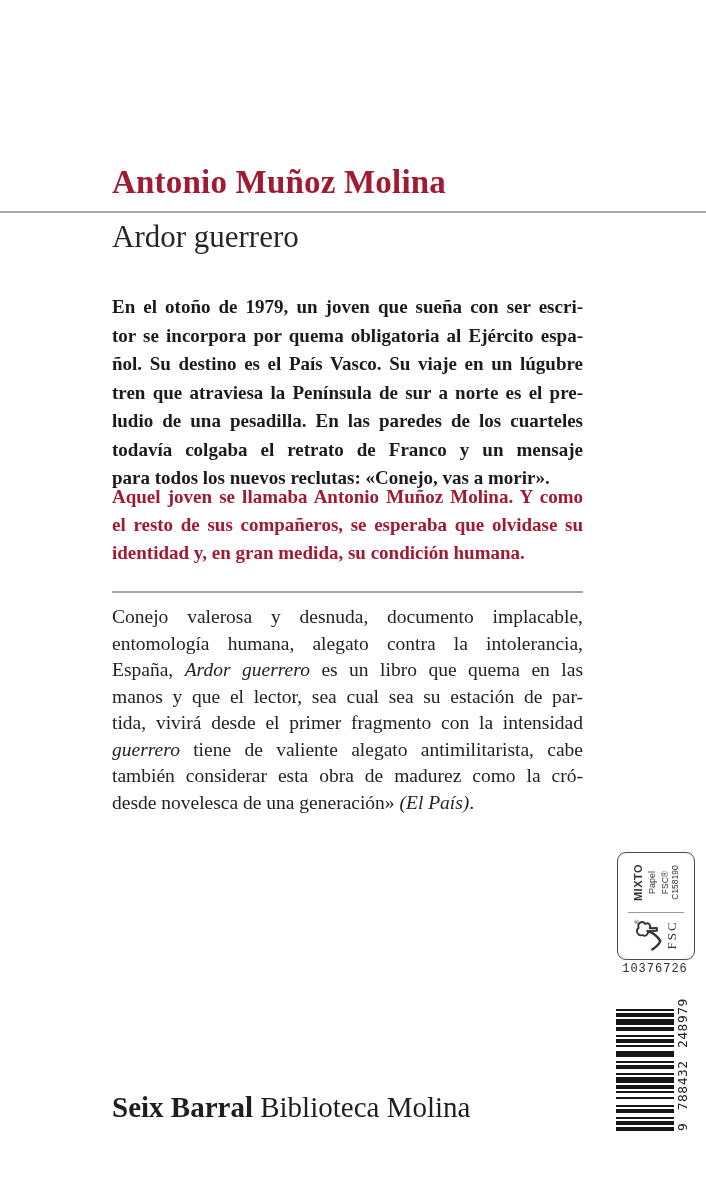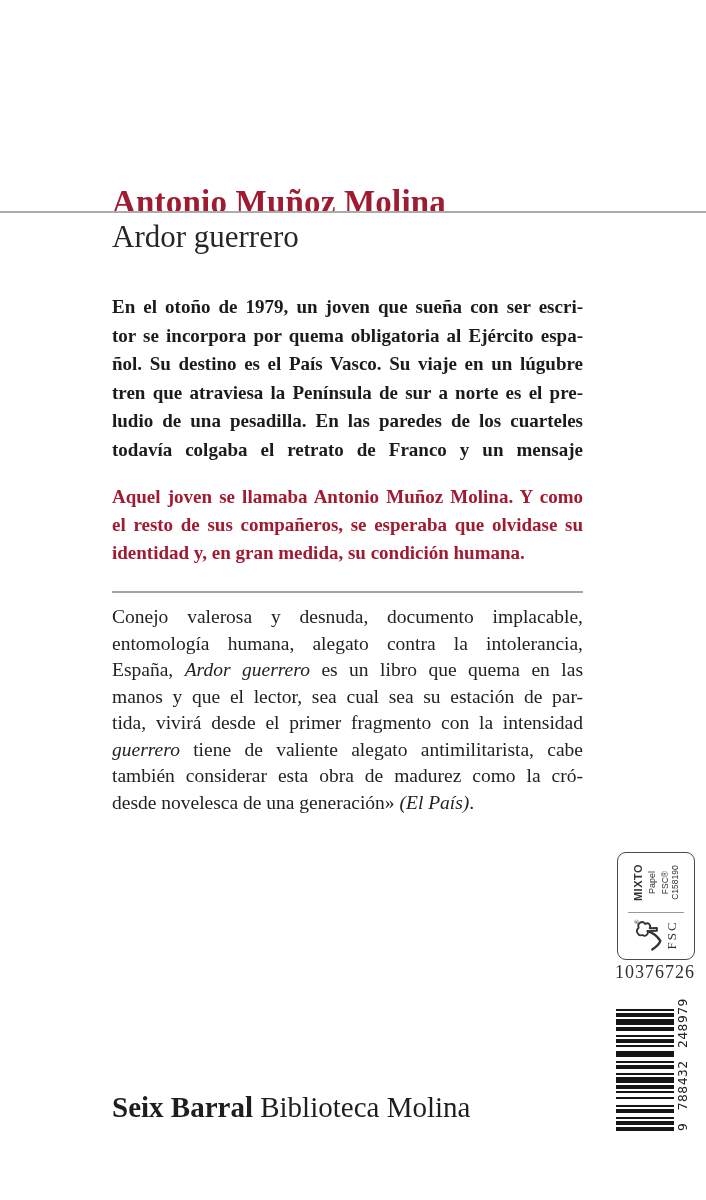--- a/index.html
+++ b/index.html
@@ -1,20 +1,20 @@
 <!DOCTYPE html>
 <html style="--accent: #A01B32;"><head>
 <meta charset="utf-8">
 <style>
   html,body { margin:0; padding:0; }
   body { width:706px; height:1200px; background:#ffffff; position:relative;
          font-family:"Liberation Serif", serif; color:#1c1c1c; }
   .page { position:absolute; inset:0; overflow:hidden; }
 
-  .author { position:absolute; left:112px; top:184px; font-size:33px; font-weight:bold;
+  .author { position:absolute; left:112px; top:164px; font-size:33px; font-weight:bold;
             letter-spacing:.2px; color:var(--accent,#A01B32); white-space:nowrap; }
   .top-rule { position:absolute; left:0; top:211px; width:706px; height:2px; background:#ababab; }
   .book-title { position:absolute; left:112px; top:219px; font-size:31px; color:#262626; white-space:nowrap; }
 
   .para { position:absolute; left:112px; width:471px; }
   .para .jline { text-align:justify; text-align-last:justify; white-space:normal; }
   .para .jline.last { text-align-last:left; }
   .p1 { top:293px; font-size:19px; font-weight:bold; line-height:28.5px; color:#1b1b1b; }
   .p2 { top:483px; font-size:19px; font-weight:bold; line-height:28px; color:var(--accent,#A01B32); }
   .p3 { top:604px; font-size:19.5px; line-height:26.5px; color:#222; }
@@ -34,21 +34,21 @@
   .fsc-logo { width:40px; display:flex; flex-direction:column; align-items:center; }
   .fsc-logo .fsc-word { font-family:"Liberation Serif", serif; font-size:13px; letter-spacing:2px; color:#333; }
   .fsc-sep { width:1px; height:56px; background:#999; margin:0 4px 0 2px; }
   .fsc-text { flex:1; display:flex; flex-direction:column; justify-content:center; gap:3px; text-align:center; }
   .fsc-mixto { font-size:11px; font-weight:bold; letter-spacing:.5px; }
   .fsc-papel { font-size:9px; }
   .fsc-code  { font-size:8.5px; }
 
   
   .isbn-number { position:absolute; left:608px; top:962px; width:94px; text-align:center;
-                 font-family:Liberation Serif, serif; font-size:18px; letter-spacing:1px; color:#2e2e2e; }
+                 font-family:Liberation Mono, monospace; font-size:12px; letter-spacing:1px; color:#2e2e2e; }
   .bc-box { position:absolute; left:615px; top:1004px; width:80px; height:128px; }
   .bc-inner { position:absolute; left:50%; top:50%; width:126px; height:78px;
               transform:translate(-50%,-50%) rotate(-90deg); }
   .bc-bars { width:126px; height:58px; display:flex; }
   .bc-bars .b { height:100%; background:#161616; }
   .bc-bars .s { height:100%; background:transparent; }
   .bc-digits { width:126px; height:18px; line-height:18px; text-align:center;
                font-family:"DejaVu Sans Mono", monospace; font-size:13px; color:#222;
                letter-spacing:.5px; word-spacing:4px; white-space:nowrap; }
 </style>
@@ -61,20 +61,21 @@
   <div class="top-rule"></div>
   <div class="book-title">Ardor guerrero</div>
 
   <div class="para p1">
       <div class="jline"><span>En el otoño de 1979, un joven que sueña con ser escri-</span></div>
       <div class="jline"><span>tor se incorpora por quema obligatoria al Ejército espa-</span></div>
       <div class="jline"><span>ñol. Su destino es el País Vasco. Su viaje en un lúgubre</span></div>
       <div class="jline"><span>tren que atraviesa la Península de sur a norte es el pre-</span></div>
       <div class="jline"><span>ludio de una pesadilla. En las paredes de los cuarteles</span></div>
       <div class="jline"><span>todavía colgaba el retrato de Franco y un mensaje</span></div>
+      <div class="jline last"><span>para todos los nuevos reclutas: «Conejo, vas a morir».</span></div>
     </div>
   <div class="para p2">
       <div class="jline"><span>Aquel joven se llamaba Antonio Muñoz Molina. Y como</span></div>
       <div class="jline"><span>el resto de sus compañeros, se esperaba que olvidase su</span></div>
       <div class="jline last"><span>identidad y, en gran medida, su condición humana.</span></div>
     </div>
   <div class="mid-rule"></div>
   <div class="para p3">
       <div class="jline"><span>Conejo valerosa y desnuda, documento implacable,</span></div>
       <div class="jline"><span>entomología humana, alegato contra la intolerancia,</span></div>

